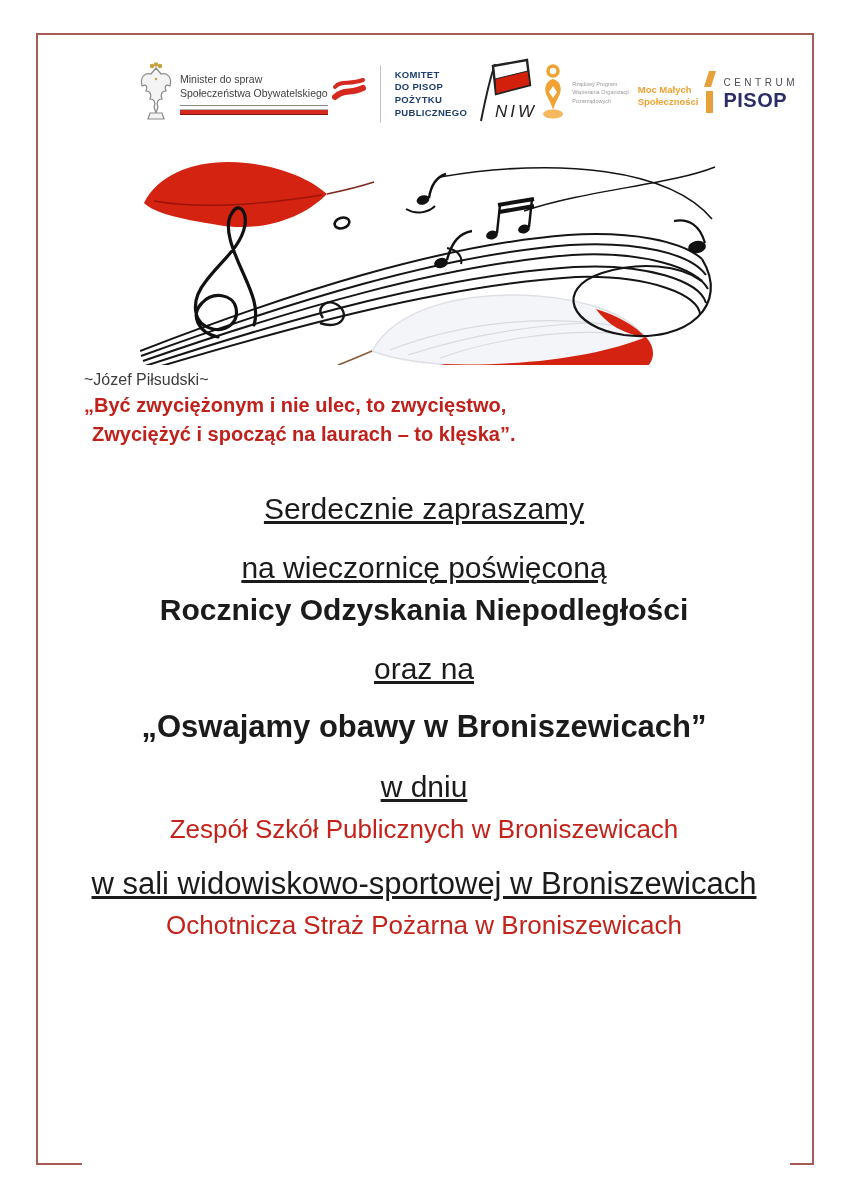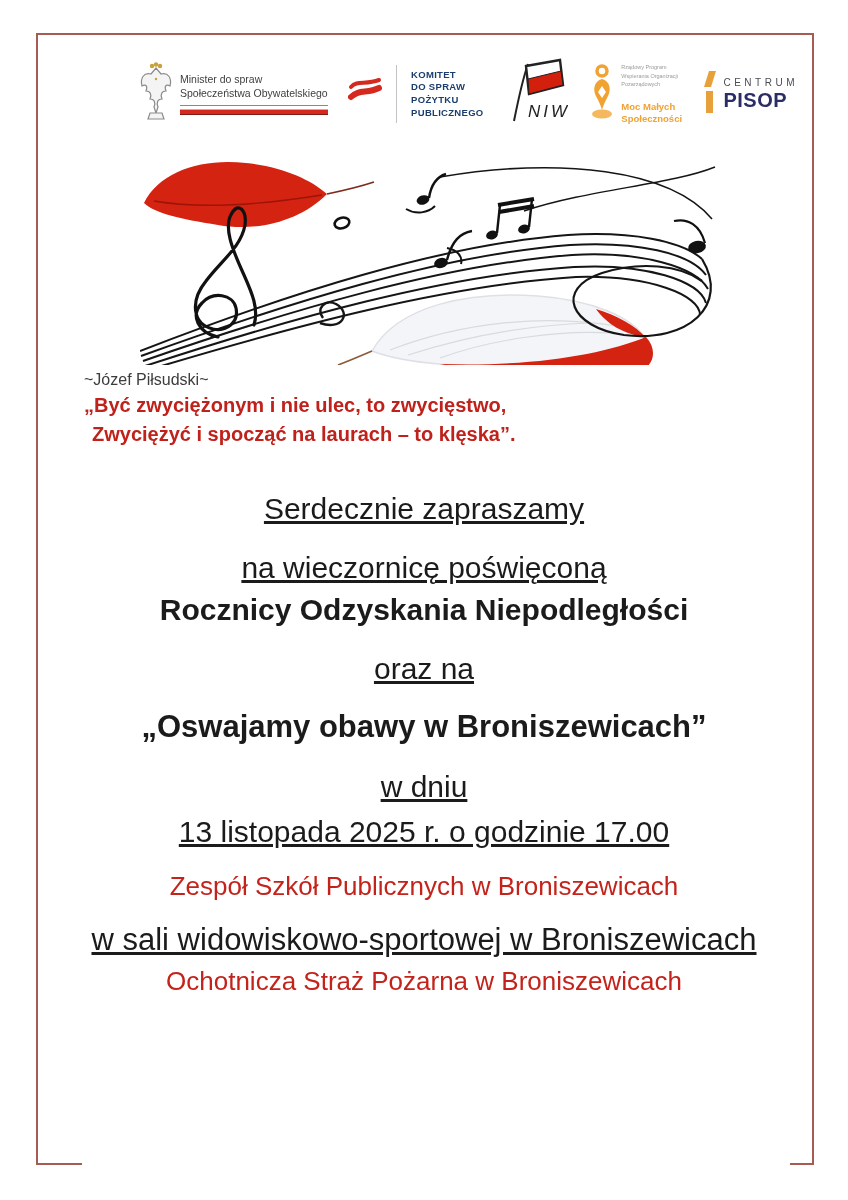--- a/index.html
+++ b/index.html
@@ -31,21 +31,21 @@
   
   .logo-komitet{gap:14px;}
   .komitet-rule{width:1px;height:58px;background:#c3c3c3;}
   .komitet-text{display:flex;flex-direction:column;line-height:1.32;color:#1c3e6e;
     font-size:9.5px;font-weight:700;letter-spacing:.3px;white-space:nowrap;}
   .komitet-text .hv{font-weight:800;}
   
   .logo-niw{flex-direction:column;}
   
   .logo-moc{gap:5px;}
-  .moc-text{display:flex;flex-direction:column;white-space:nowrap;gap:9px;}
+  .moc-text{display:flex;flex-direction:row;white-space:nowrap;gap:9px;}
   .moc-small{font-size:5.5px;line-height:1.5;color:#9a9a9a;}
   .moc-big{font-size:9.5px;line-height:1.25;font-weight:700;color:#f0a232;margin-top:4px;}
   
   .logo-pisop{gap:5px;}
   .pisop-text{display:flex;flex-direction:column;white-space:nowrap;}
   .pisop-top{font-size:10px;letter-spacing:3.5px;color:#4c4c55;}
   .pisop-bottom{font-size:20px;font-weight:800;color:#2b2e66;letter-spacing:.5px;margin-top:1px;}
 
   
   .music{position:absolute;left:140px;top:155px;width:580px;height:210px;}
@@ -103,21 +103,21 @@
   <div class="logo logo-komitet">
     <span>
       <svg width="34" height="30" viewBox="0 0 34 30">
         <path d="M3,10 C9,3 17,8 31,3" fill="none" stroke="#d5281e" stroke-width="4" stroke-linecap="round"></path>
         <path d="M3,20 C11,12 19,17 31,11" fill="none" stroke="#d5281e" stroke-width="6" stroke-linecap="round"></path>
       </svg>
     </span>
     <div class="komitet-rule"></div>
     <div class="komitet-text">
       <span>KOMITET</span>
-      <span>DO SPRAW</span>
+      <span>DO PISOP</span>
       <span class="hv">POŻYTKU</span>
       <span class="hv">PUBLICZNEGO</span>
     </div>
   </div>
 
   <div class="logo logo-niw">
     <span>
       <svg width="64" height="70" viewBox="0 0 64 70">
         <path d="M10,64 C14,44 18,24 24,7" fill="none" stroke="#222" stroke-width="2"></path>
         <path d="M22,9 L56,3 L59,28 L25,37 Z" fill="#ffffff" stroke="#222" stroke-width="2.4"></path>
@@ -219,17 +219,16 @@
   <div class="quote-line quote-line2">Zwyciężyć i spocząć na laurach – to klęska”.</div>
 </div>
 
 <div class="body-text">
   <div class="line t-reg mb-lg">Serdecznie zapraszamy</div>
   <div class="line t-reg mb-sm">na wieczornicę poświęconą</div>
   <div class="line t-bold mb-lg">Rocznicy Odzyskania Niepodległości</div>
   <div class="line t-reg mb-lg">oraz na</div>
   <div class="line t-bold t-big mb-lg">„Oswajamy obawy w Broniszewicach”</div>
   <div class="line t-reg mb-xs">w dniu</div>
-  <div class="line t-reg mb-md">13 listopada 2025 r. o godzinie 17.00</div>
   <div class="line t-red mb-md">Zespół Szkół Publicznych w Broniszewicach</div>
   <div class="line t-reg t-big mb-sm">w sali widowiskowo-sportowej w Broniszewicach</div>
   <div class="line t-red">Ochotnicza Straż Pożarna w Broniszewicach</div>
 </div>
 
 </body></html>

